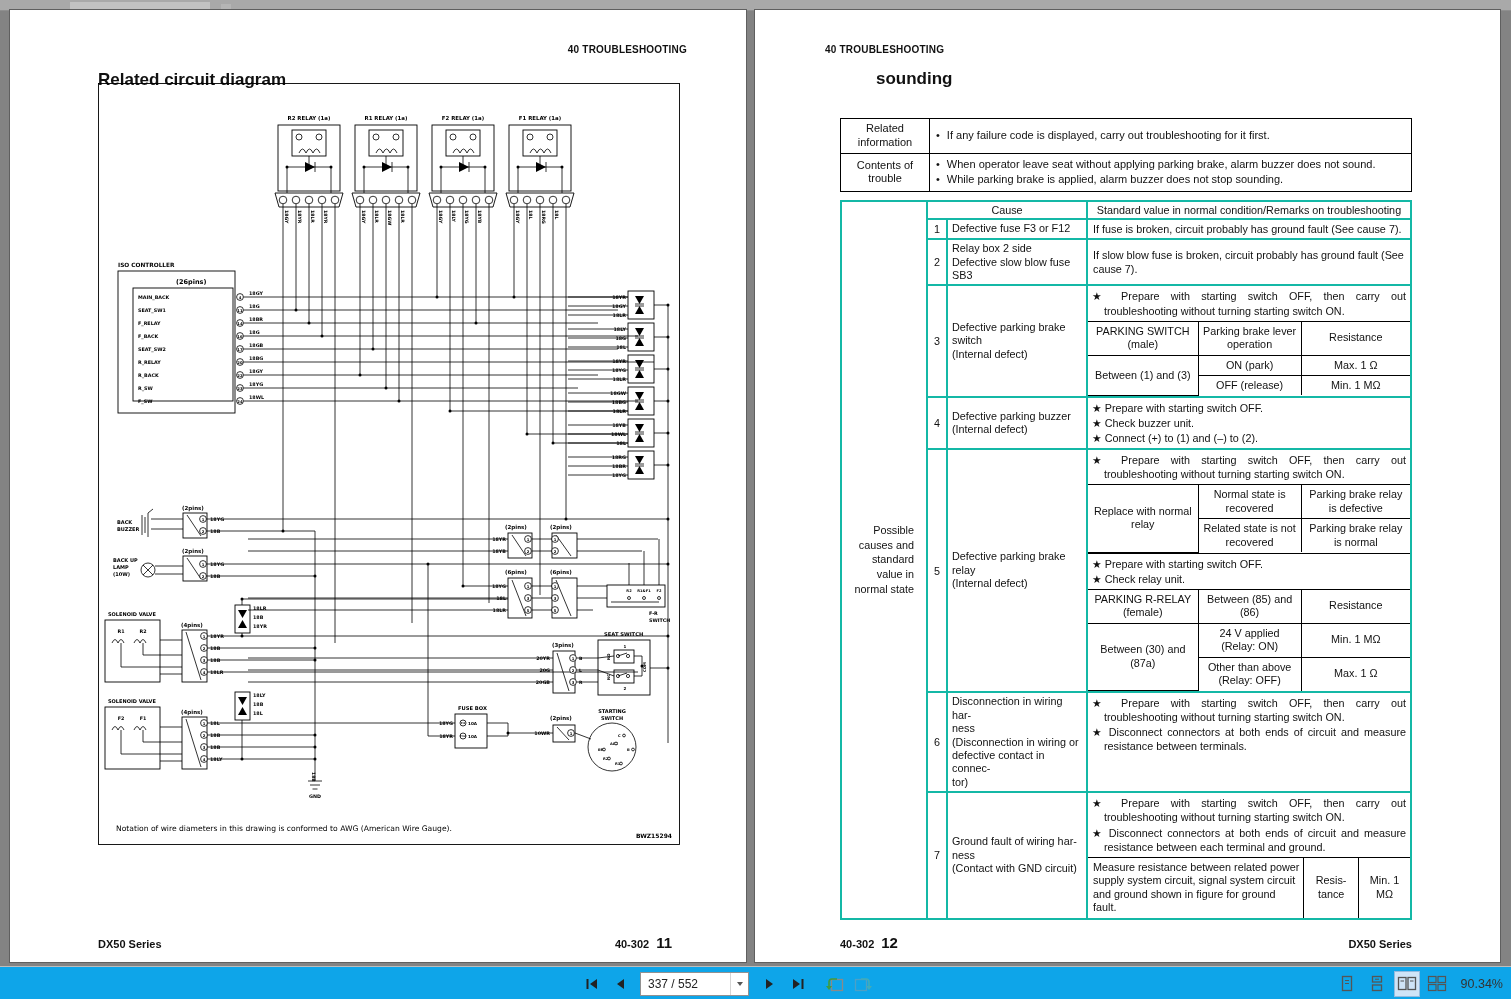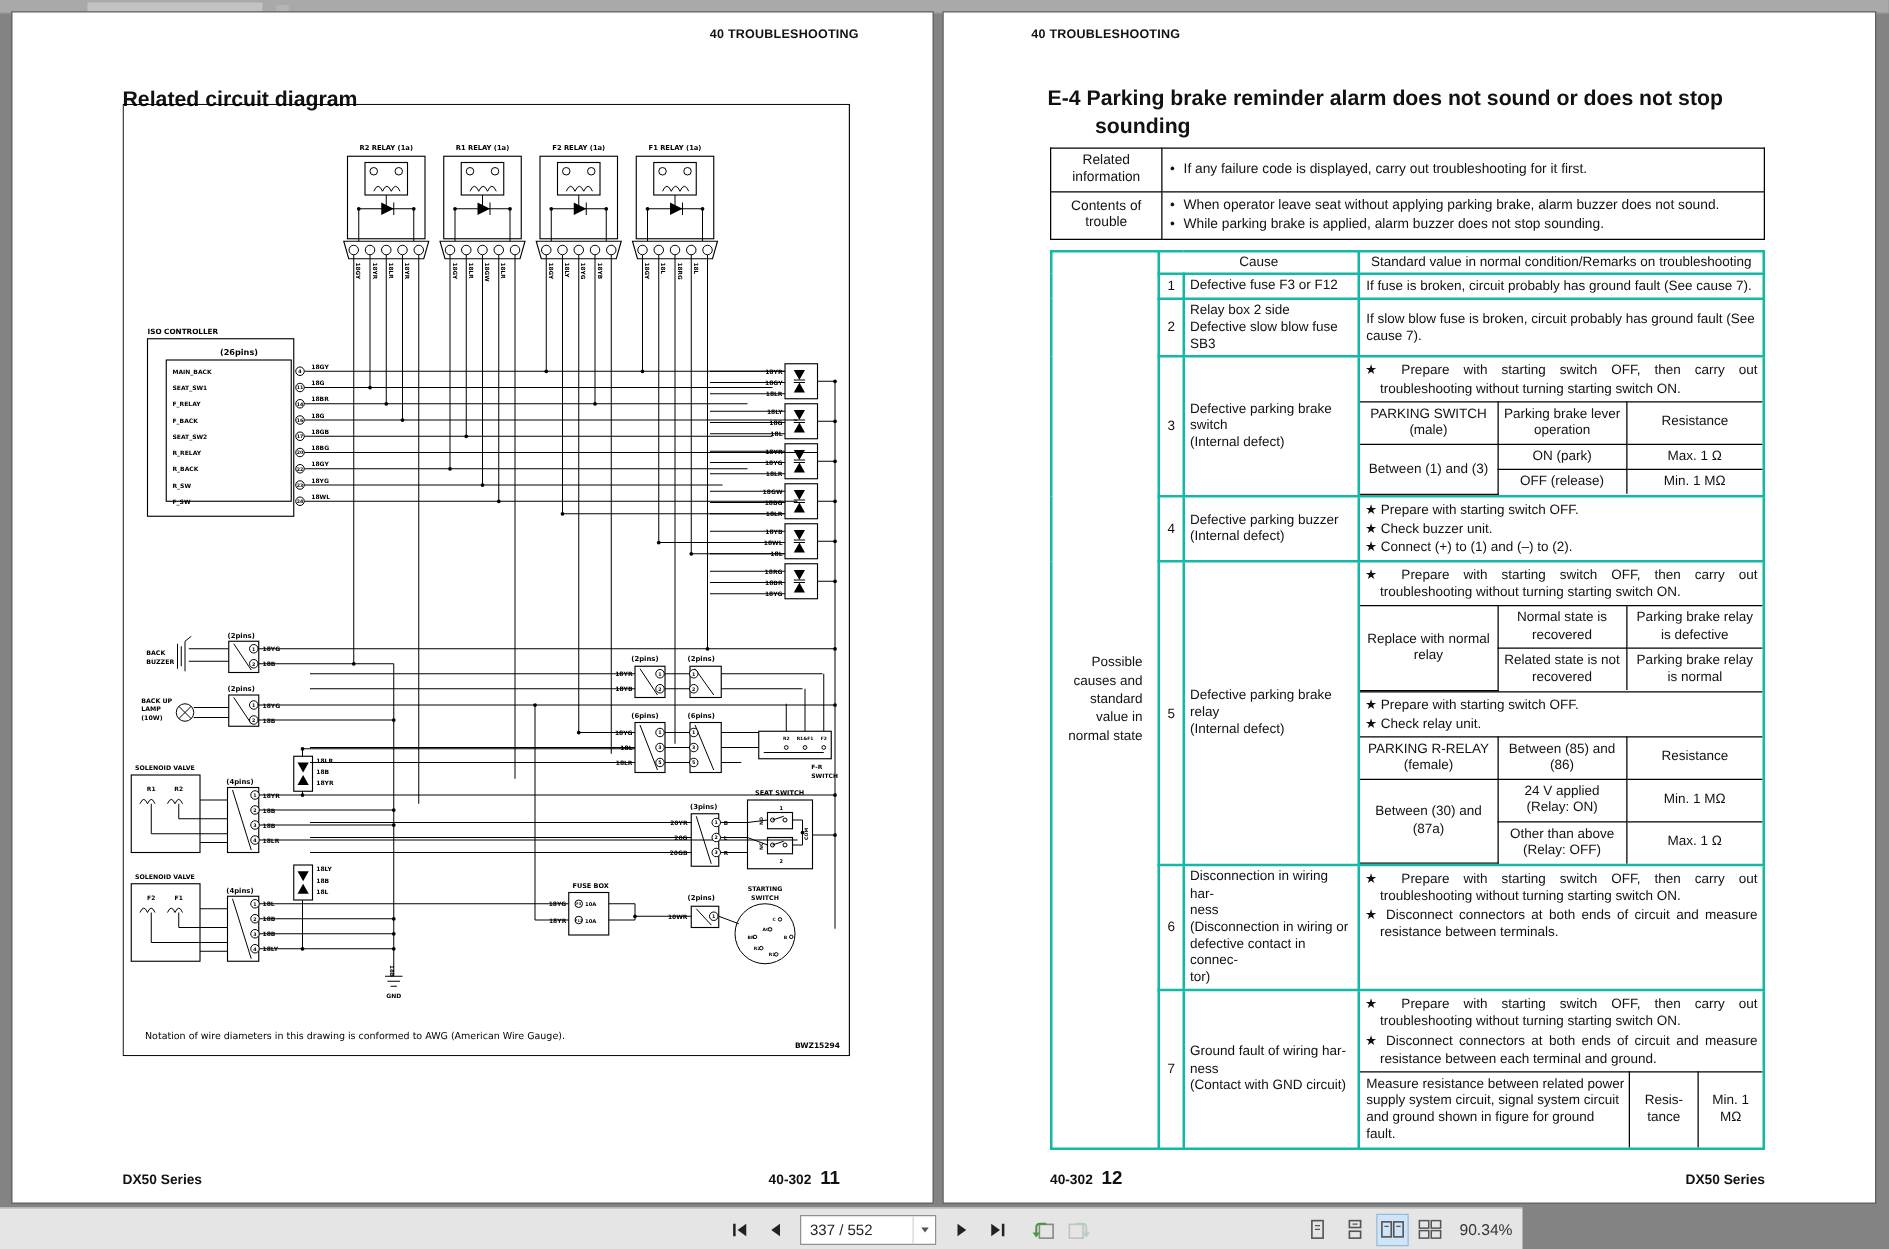--- a/index.html
+++ b/index.html
@@ -6,21 +6,21 @@
     font-family:"Liberation Sans","DejaVu Sans",sans-serif;-webkit-font-smoothing:antialiased;}
   .desktop{position:absolute;inset:0;background:#838383;}
   .top-strip{position:absolute;left:0;top:0;width:1511px;height:10px;background:#a9a9a9;border-bottom:1px solid #8f8f8f;}
   .top-tab{position:absolute;top:2px;left:70px;width:140px;height:8px;background:#c2c2c2;}
   .top-tab2{position:absolute;top:4px;left:221px;width:10px;height:6px;background:#b5b5b5;}
 
   .page{position:absolute;top:10px;height:952px;background:#ffffff;box-shadow:0 0 0 1px #5f5f5f;}
   .page-left{left:10px;width:736px;}
   .page-right{left:755px;width:745px;}
 
-  .pg-header{position:absolute;top:12px;font-size:10px;font-weight:bold;color:#111;letter-spacing:.2px;}
+  .pg-header{position:absolute;top:34px;font-size:10px;font-weight:bold;color:#111;letter-spacing:.2px;}
   .page-left .pg-header{right:59px;}
   .page-right .pg-header{left:70px;}
 
   .diagram-title{position:absolute;left:88px;top:60px;font-size:17px;font-weight:bold;color:#111;}
   .diagram-box{position:absolute;left:88px;top:73px;width:582px;height:762px;}
   .diagram-box svg{display:block;}
 
   .footer{position:absolute;font-weight:bold;color:#111;}
   .f-series{font-size:11px;top:928px;}
   .page-left .f-series{left:88px;}
@@ -54,21 +54,21 @@
   .note-mid{border-top:1px solid #000;}
   .sub{width:100%;table-layout:fixed;font-size:10.8px;}
   .sub td{border:1px solid #000;padding:3px 3px;text-align:center;line-height:1.25;vertical-align:middle;}
   .sub td:first-child{border-left:0;}
   .sub td:last-child{border-right:0;}
   .sub tr:last-child td{border-bottom:0;}
   .sub .lft{text-align:left;padding-left:5px;}
   .pre{white-space:pre-line;}
 
   
-  .toolbar{position:absolute;left:0;top:966px;width:1218px;height:33px;background:#e5e5e5;border-top:1px solid #bdbdbd;}
+  .toolbar{position:absolute;left:0;top:966px;width:1511px;height:33px;background:#0ea5e9;border-top:1px solid #bdbdbd;}
   .tb-center{position:absolute;left:580px;top:0;height:33px;display:flex;align-items:center;gap:4px;}
   .tb-right{position:absolute;right:8px;top:0;height:33px;display:flex;align-items:center;gap:6px;}
   .tb-btn{width:24px;height:24px;border:none;background:transparent;display:flex;align-items:center;justify-content:center;padding:0;cursor:pointer;}
   .tb-btn.active{background:#cfe4f7;outline:1px solid #94bbde;}
   .tb-btn.dim{opacity:.45;}
   .page-combo{display:flex;align-items:center;height:22px;background:#fff;border:1px solid #919191;margin:0 4px;}
   .page-combo input{border:none;outline:none;width:82px;font-size:12px;padding:0 0 0 7px;font-family:inherit;color:#222;background:transparent;}
   .combo-caret{width:17px;height:100%;display:flex;align-items:center;justify-content:center;border-left:1px solid #d5d5d5;}
   .combo-caret::after{content:"";border-left:3.5px solid transparent;border-right:3.5px solid transparent;border-top:4.5px solid #555;}
   .zoom-label{font-size:12.5px;color:#333;margin-left:6px;}
@@ -552,21 +552,20 @@
     </div>
     <div class="footer f-series">DX50 Series</div>
     <div class="footer f-num">
       <span>40-302</span><span class="pgnum">11</span>
     </div>
   </div>
 
   <div class="page page-right">
     <div class="pg-header">40 TROUBLESHOOTING</div>
     <div class="rp-title">
-      <div>E-4 Parking brake reminder alarm does not sound or does not stop</div>
       <div class="l2">sounding</div>
     </div>
 
     <table class="info-table">
       <tbody>
           <tr>
         <td class="lbl pre">Related
 information</td>
         <td>
           <div class="b-row">

